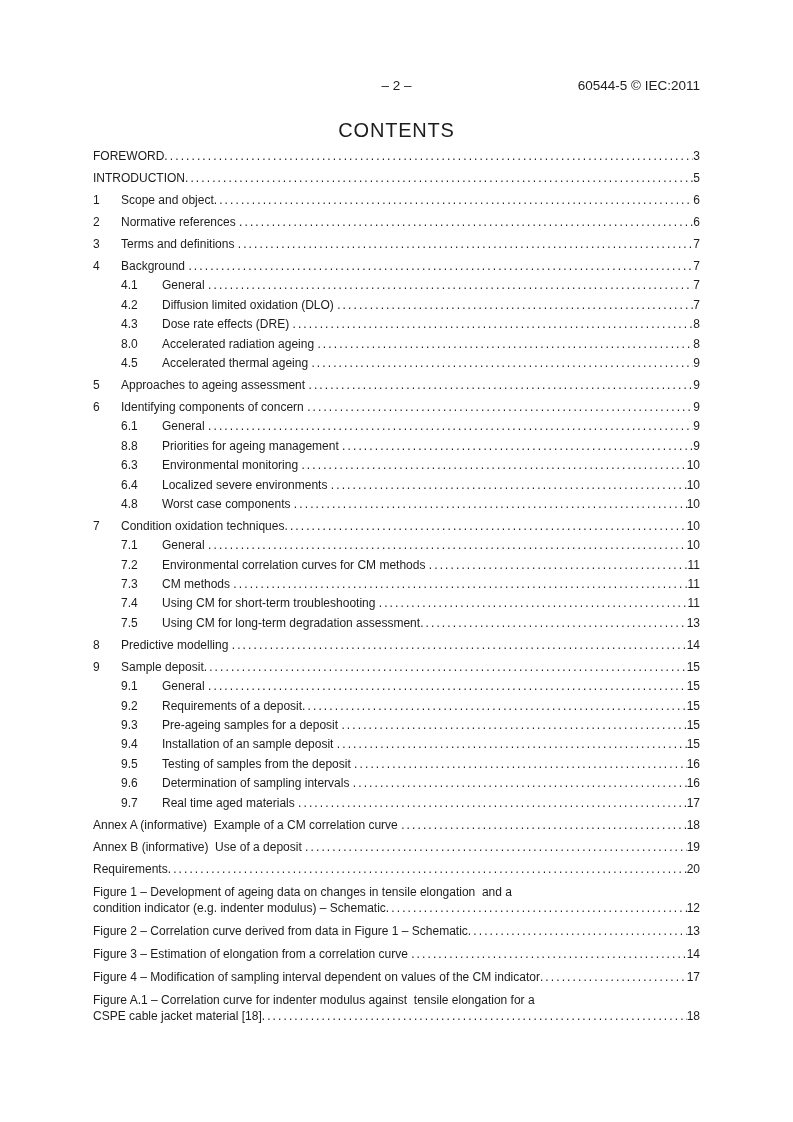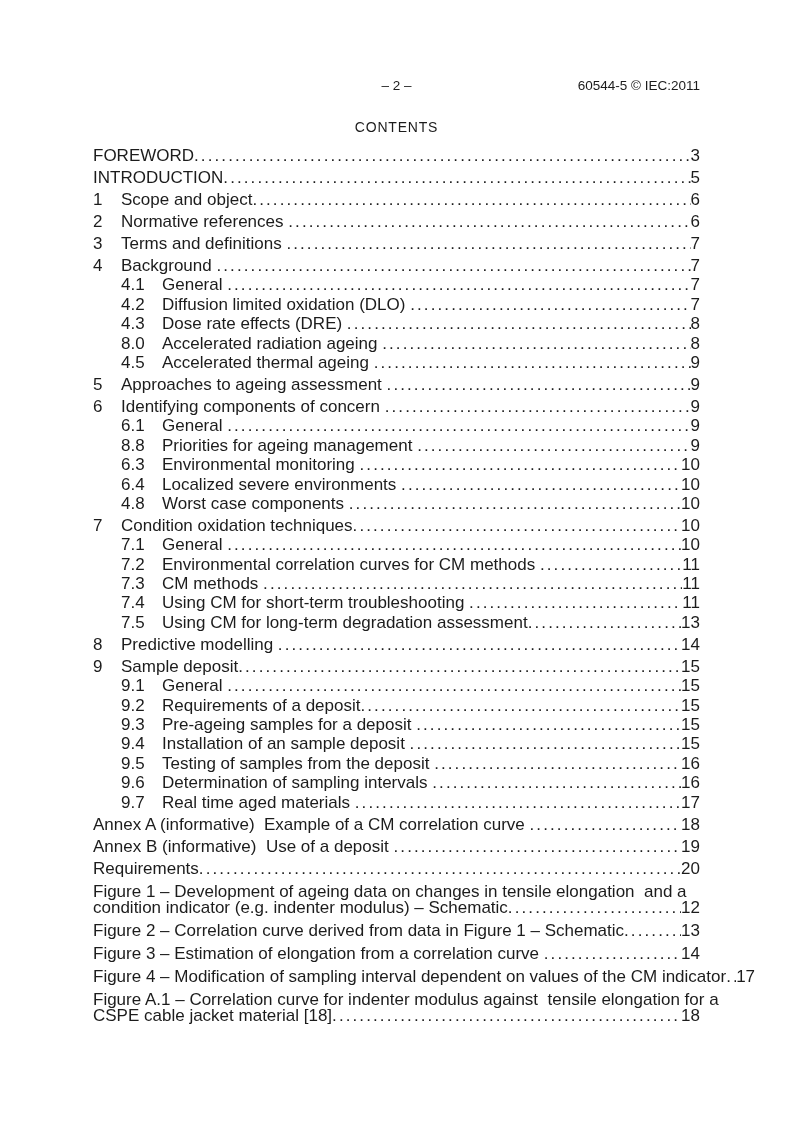--- a/index.html
+++ b/index.html
@@ -21,26 +21,26 @@
     top: 78px; left: 93px; width: 607px; height: 17px;
     font-size: 13.5px; line-height: 16px;
   }
   .header-center { position: absolute; left: 0; right: 0; top: 0; text-align: center; }
   .header-right  { position: absolute; right: 0; top: 0; }
   .contents-title {
     position: absolute;
     top: 119px; left: 0; width: 100%;
     margin: 0;
     text-align: center;
-    font-size: 14px; font-weight: 400; letter-spacing: 0.8px;
+    font-size: 20px; font-weight: 400; letter-spacing: 0.8px;
   }
   .toc-area {
     position: absolute;
     top: 148px; left: 93px; width: 607px;
-    font-size: 17px; line-height: 16px;
+    font-size: 12px; line-height: 16px;
   }
   .toc-row { display: flex; align-items: baseline; }
   .sp-main { margin-top: 6px; }
   .sp-sub  { margin-top: 3.4px; }
   .toc-row.first { margin-top: 0; }
   .lvl1 .num { flex: 0 0 28px; }
   .lvl2 { padding-left: 28px; }
   .lvl2 .num { flex: 0 0 41px; }
   .label { white-space: pre; }
   .leader {

